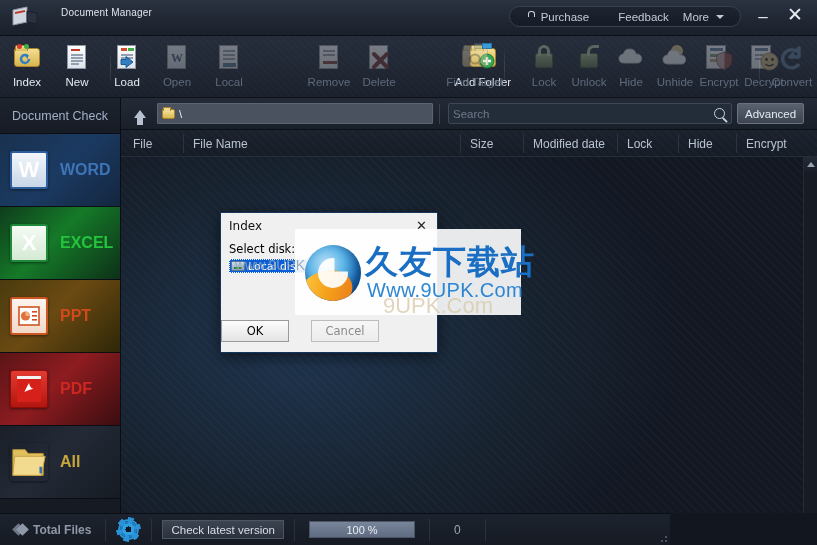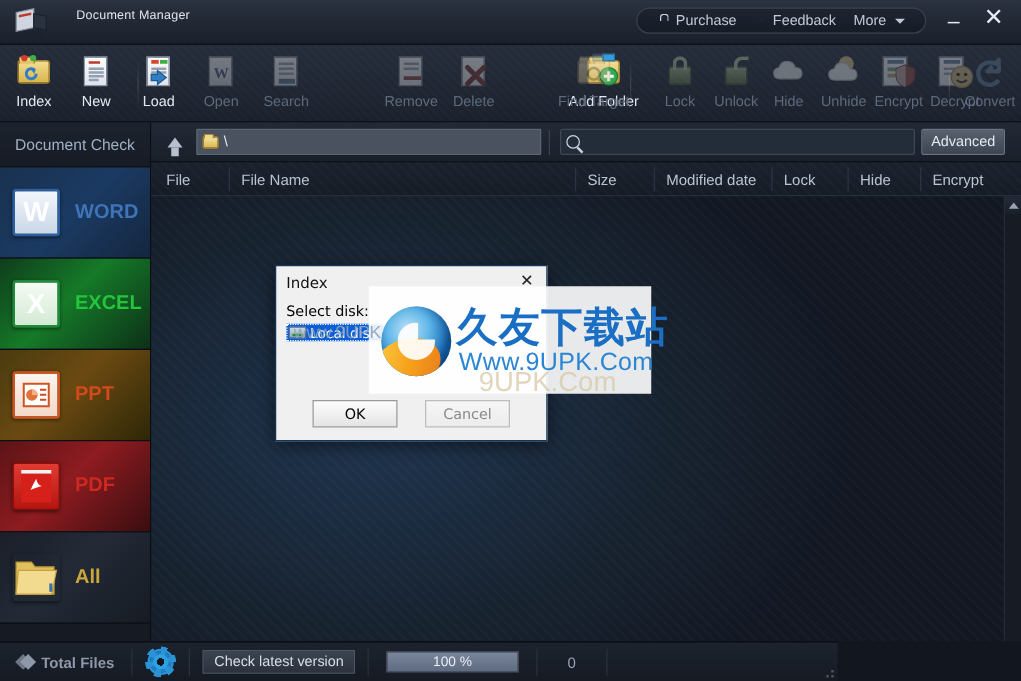--- a/index.html
+++ b/index.html
@@ -265,21 +265,21 @@
   }
   .disk-ico{
     width:14px;height:10px;margin-right:3px; position:relative;
     background:linear-gradient(180deg,#cfdbe8,#8fa6bc); border:1px solid #5d7490; border-radius:1px;
   }
   .disk-ico:after{
     content:""; position:absolute; left:2px; bottom:1px; width:8px; height:2px; background:#2a8a2a;
   }
   .dlg-btns{
     position:absolute; left:0; bottom:10px; width:100%;
-    display:flex; gap:22px; justify-content:center;
+    display:flex; gap:22px; justify-content:flex-start;
   }
   .dlg-btn{
     width:68px; height:22px; font-size:11.5px; color:#000;
     background:linear-gradient(180deg,#fdfdfd,#e4e4e4);
     border:1px solid #9a9a9a; display:flex; align-items:center; justify-content:center;
     cursor:default;
   }
   .dlg-btn.ghost{ color:#8a8a8a; background:linear-gradient(180deg,#f6f6f6,#ececec); border-color:#bdbdbd; }
 
   
@@ -471,21 +471,21 @@
 
     <div class="tb-item dim" style="left:202px">
       <div class="tb-ico">
         <div class="ico-doc">
           <div class="ln" style="top:4px;width:12px"></div>
           <div class="ln" style="top:8px;width:12px"></div>
           <div class="ln" style="top:12px;width:12px"></div>
           <div class="ln" style="top:17px;width:13px;background:#3d7cb8;height:4px"></div>
         </div>
       </div>
-      <div class="tb-lbl">Search</div>
+      <div class="tb-lbl">Local</div>
     </div>
 
 
     <div class="tb-item dim" style="left:302px">
       <div class="tb-ico">
         <div class="ico-doc">
           <div class="ln" style="top:4px;width:12px"></div>
           <div class="ln" style="top:8px;width:12px"></div>
           <div class="ln" style="top:15px;width:14px;background:#c0392b;height:3px"></div>
         </div>
@@ -662,20 +662,21 @@
     <div class="pathbar">
       <div class="up-btn">
         <span class="arrow-up"></span>
       </div>
       <div class="path-input">
         <span class="mini-folder"></span>
         <span>\</span>
       </div>
       <div class="path-sep"></div>
       <div class="search-box">
+        <input value="" placeholder="Search" style="">
         <span class="mag"></span>
       </div>
       <div class="adv-btn">Advanced</div>
     </div>
 
     <div class="colhead">
       <div class="col" style="left:12px">File</div>
       <div class="col" style="left:72px">File Name</div>
       <div class="col" style="left:349px">Size</div>
       <div class="col" style="left:412px">Modified date</div>

